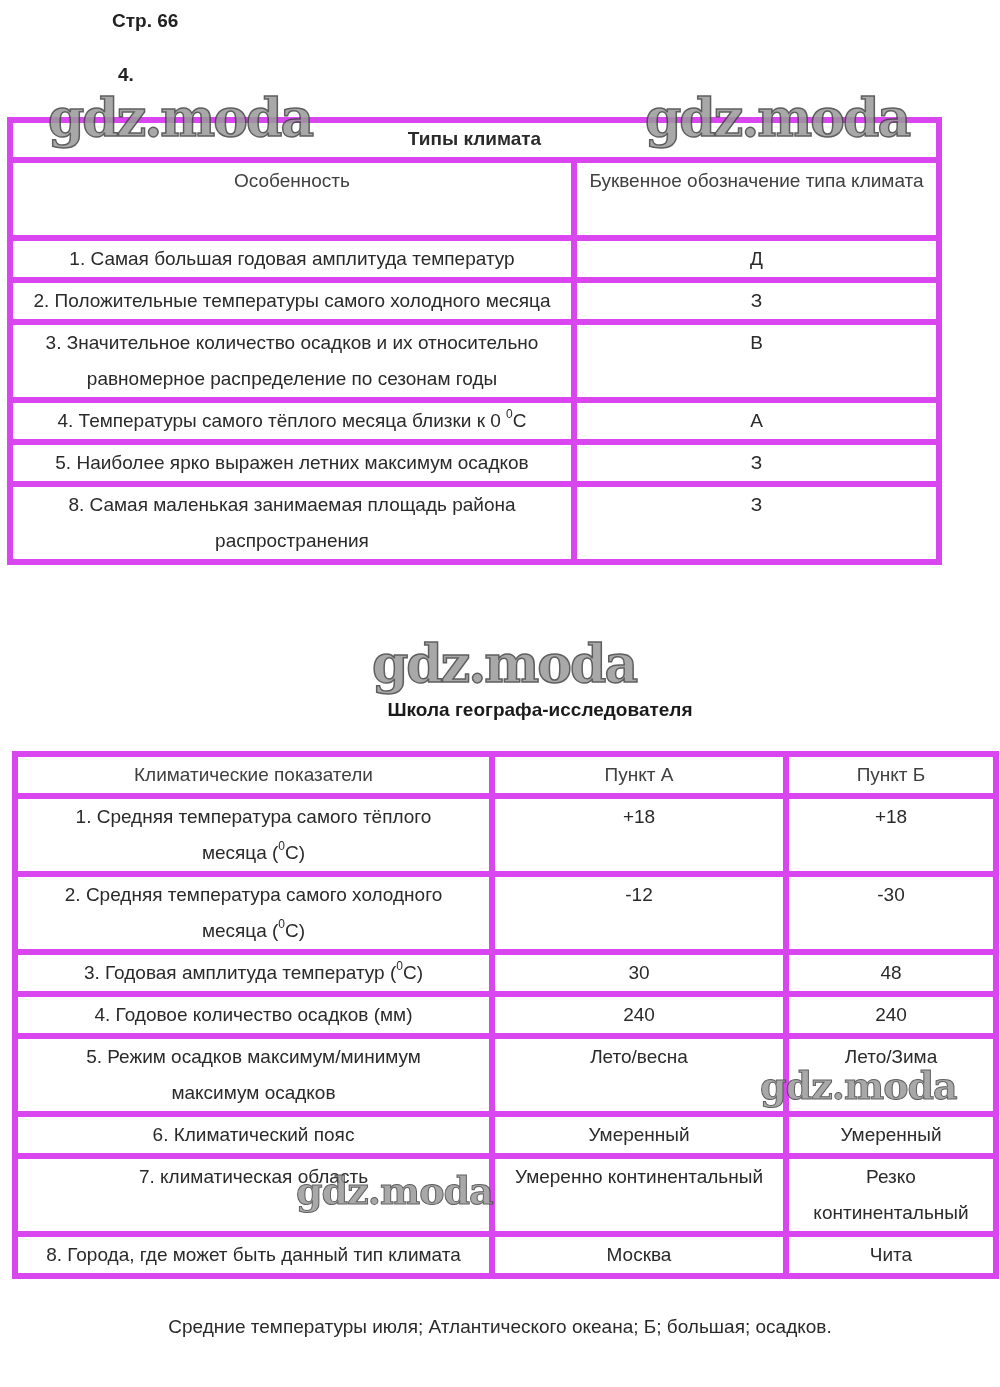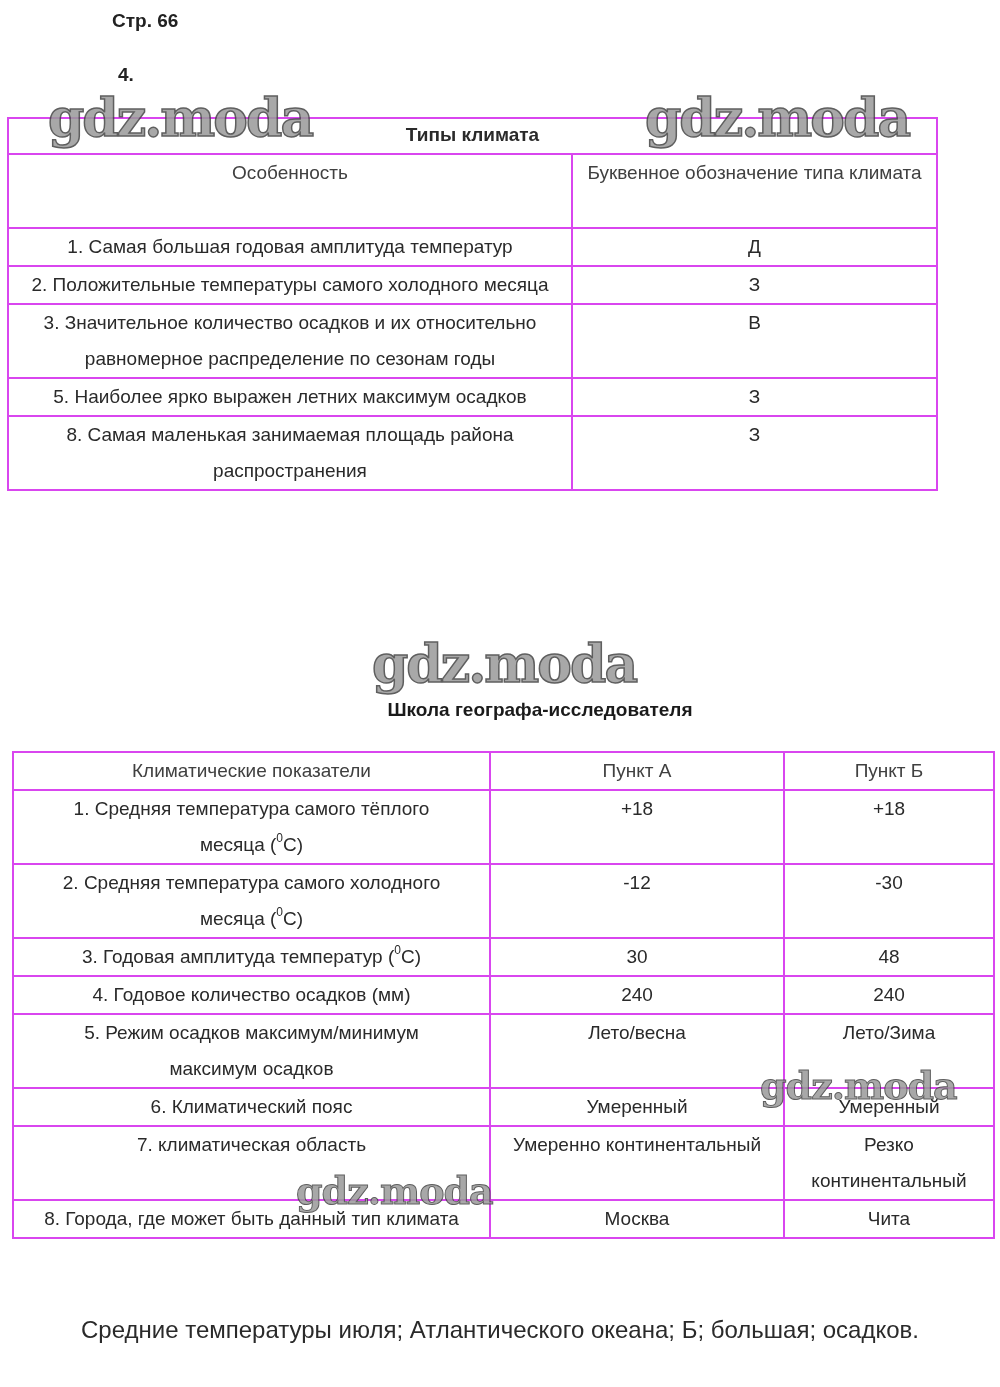--- a/index.html
+++ b/index.html
@@ -3,39 +3,39 @@
 <meta charset="utf-8">
 <style>
   html, body { margin: 0; padding: 0; background: #ffffff; }
   body { width: 1000px; height: 1387px; position: relative; overflow: hidden;
          font-family: "Liberation Sans", sans-serif; color: #222; }
   .abs { position: absolute; }
   .page-num { left: 112px; top: 10px; font-size: 19px; font-weight: bold; color:#222; }
   .task-num { left: 118px; top: 64px; font-size: 19px; font-weight: bold; color:#222; }
 
   table { border-collapse: collapse; table-layout: fixed; }
-  td { border: 2px solid #d946ef; text-align: center; vertical-align: top;
+  td { border: 6px solid #d946ef; text-align: center; vertical-align: top;
        font-size: 19px; line-height: 36px; padding: 0 6px; color: #2a2a2a; }
   td.head { font-weight: normal; color:#404040; }
   sup { font-size: 12px; line-height: 0; position: relative; top: -2px; }
 
   #t1 { left: 7px; top: 117px; width: 929px; }
   #t1 col.c1 { width: 564px; }
   #t1 col.c2 { width: 365px; }
   #t1 td.title { text-align: center; font-weight: bold; line-height: 26px; height: 26px; padding-top: 3px; padding-bottom: 5px; }
 
   .section-title { left: 0; width: 1080px; top: 699px; text-align: center; font-size: 19px; font-weight: bold; color:#1a1a1a; }
 
   #t2 { left: 12px; top: 751px; width: 981px; }
   #t2 col.c1 { width: 477px; }
   #t2 col.c2 { width: 294px; }
   #t2 col.c3 { width: 210px; }
   #t2 td.title { font-weight: bold; line-height: 28px; padding-top: 1px; padding-bottom: 7px; }
 
-  .bottom-text { left: 0; width: 1000px; top: 1316px; text-align: center; font-size: 24px; color: #2a2a2a; }
+  .bottom-text { left: 0; width: 1000px; top: 1316px; text-align: center; font-size: 19px; color: #2a2a2a; }
 
   .wm { position: absolute; font-family: "DejaVu Serif", serif; font-weight: bold;
         font-size: 52px; letter-spacing: -2px; color: #9a9a9a; opacity: 0.85;
         -webkit-text-stroke: 1.5px #444; line-height: 1; pointer-events: none; }
   .wm.small { font-size: 38px; letter-spacing: -1px; -webkit-text-stroke: 1px #444; }
 </style>
 </head>
 <body>
 
 <div class="abs page-num">Стр. 66</div>
@@ -58,20 +58,24 @@
     <td>1. Самая большая годовая амплитуда температур</td>
     <td>Д</td>
   </tr>
   <tr>
     <td>2. Положительные температуры самого холодного месяца</td>
     <td>З</td>
   </tr>
   <tr>
     <td>3. Значительное количество осадков и их относительно равномерное распределение по сезонам годы</td>
     <td>В</td>
+  </tr>
+  <tr>
+    <td><span>4. Температуры самого тёплого месяца близки к 0</span> <sup>0</sup><span>С</span></td>
+    <td>А</td>
   </tr>
   <tr>
     <td>5. Наиболее ярко выражен летних максимум осадков</td>
     <td>З</td>
   </tr>
   <tr>
     <td style="padding-left:40px;padding-right:40px">8. Самая маленькая занимаемая площадь района распространения</td>
     <td>З</td>
   </tr>
 </tbody>

